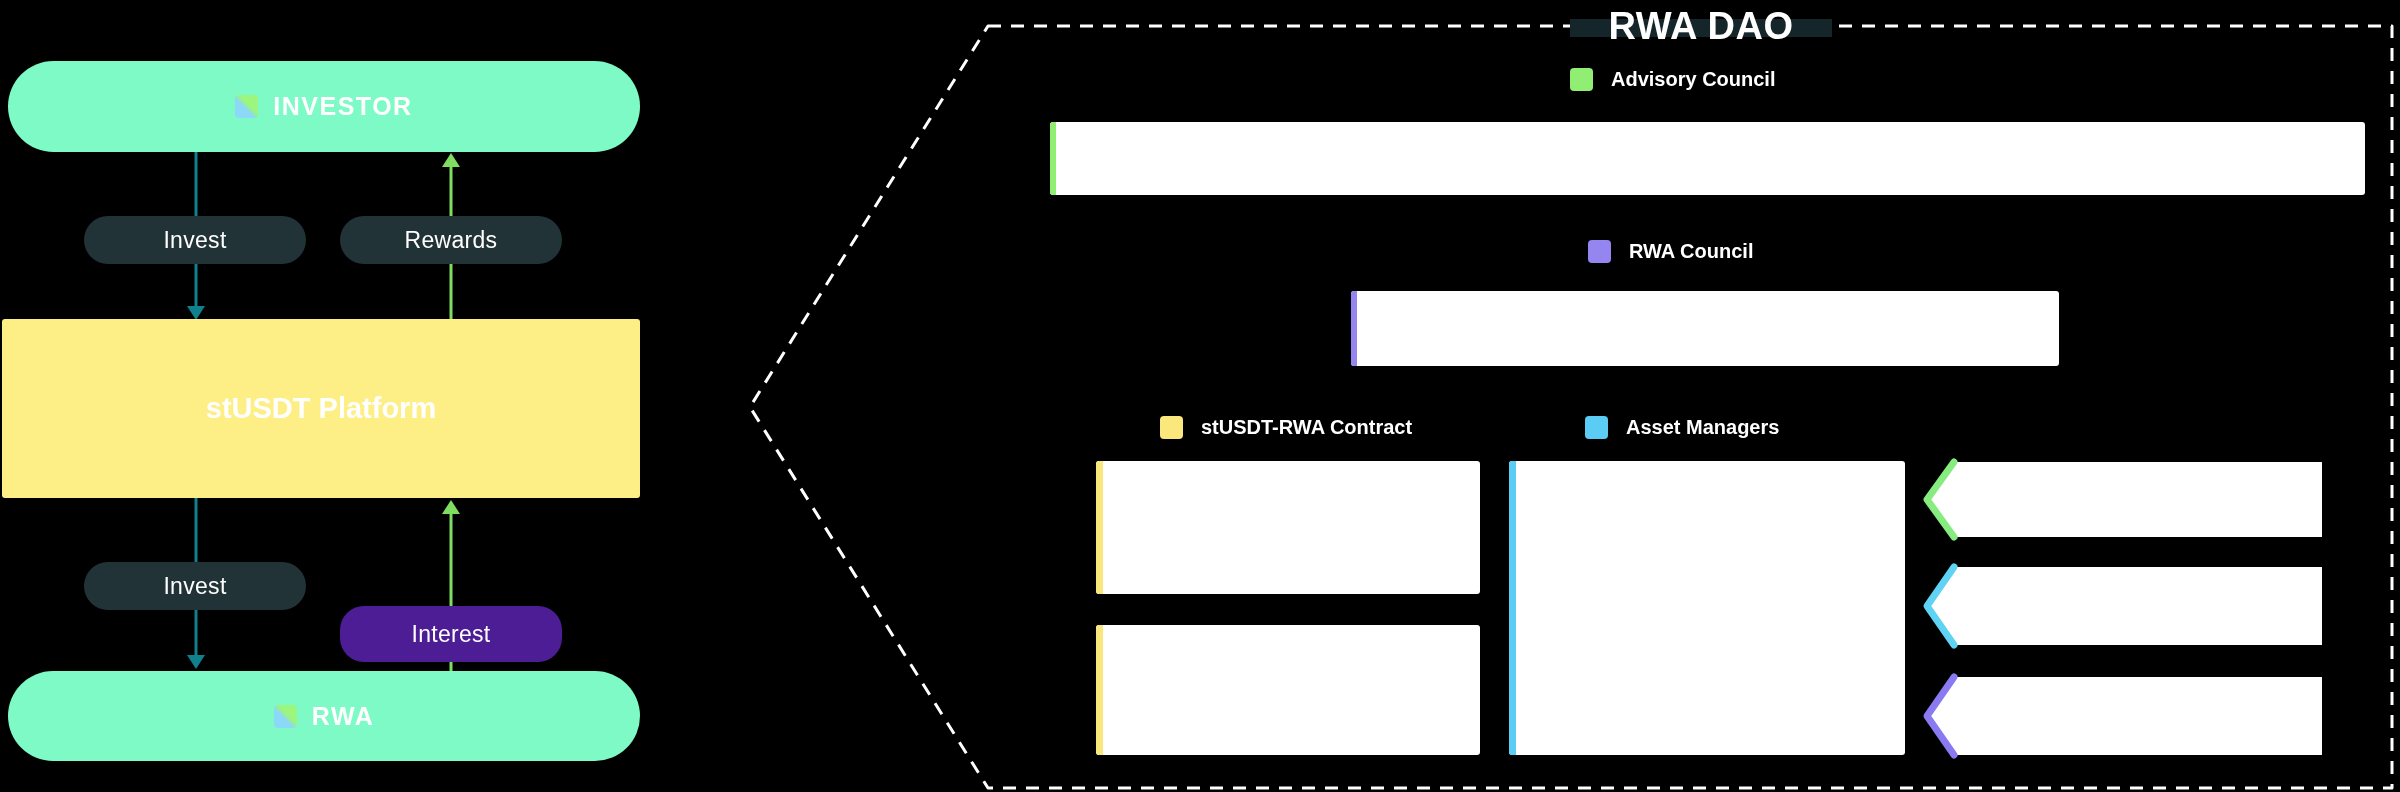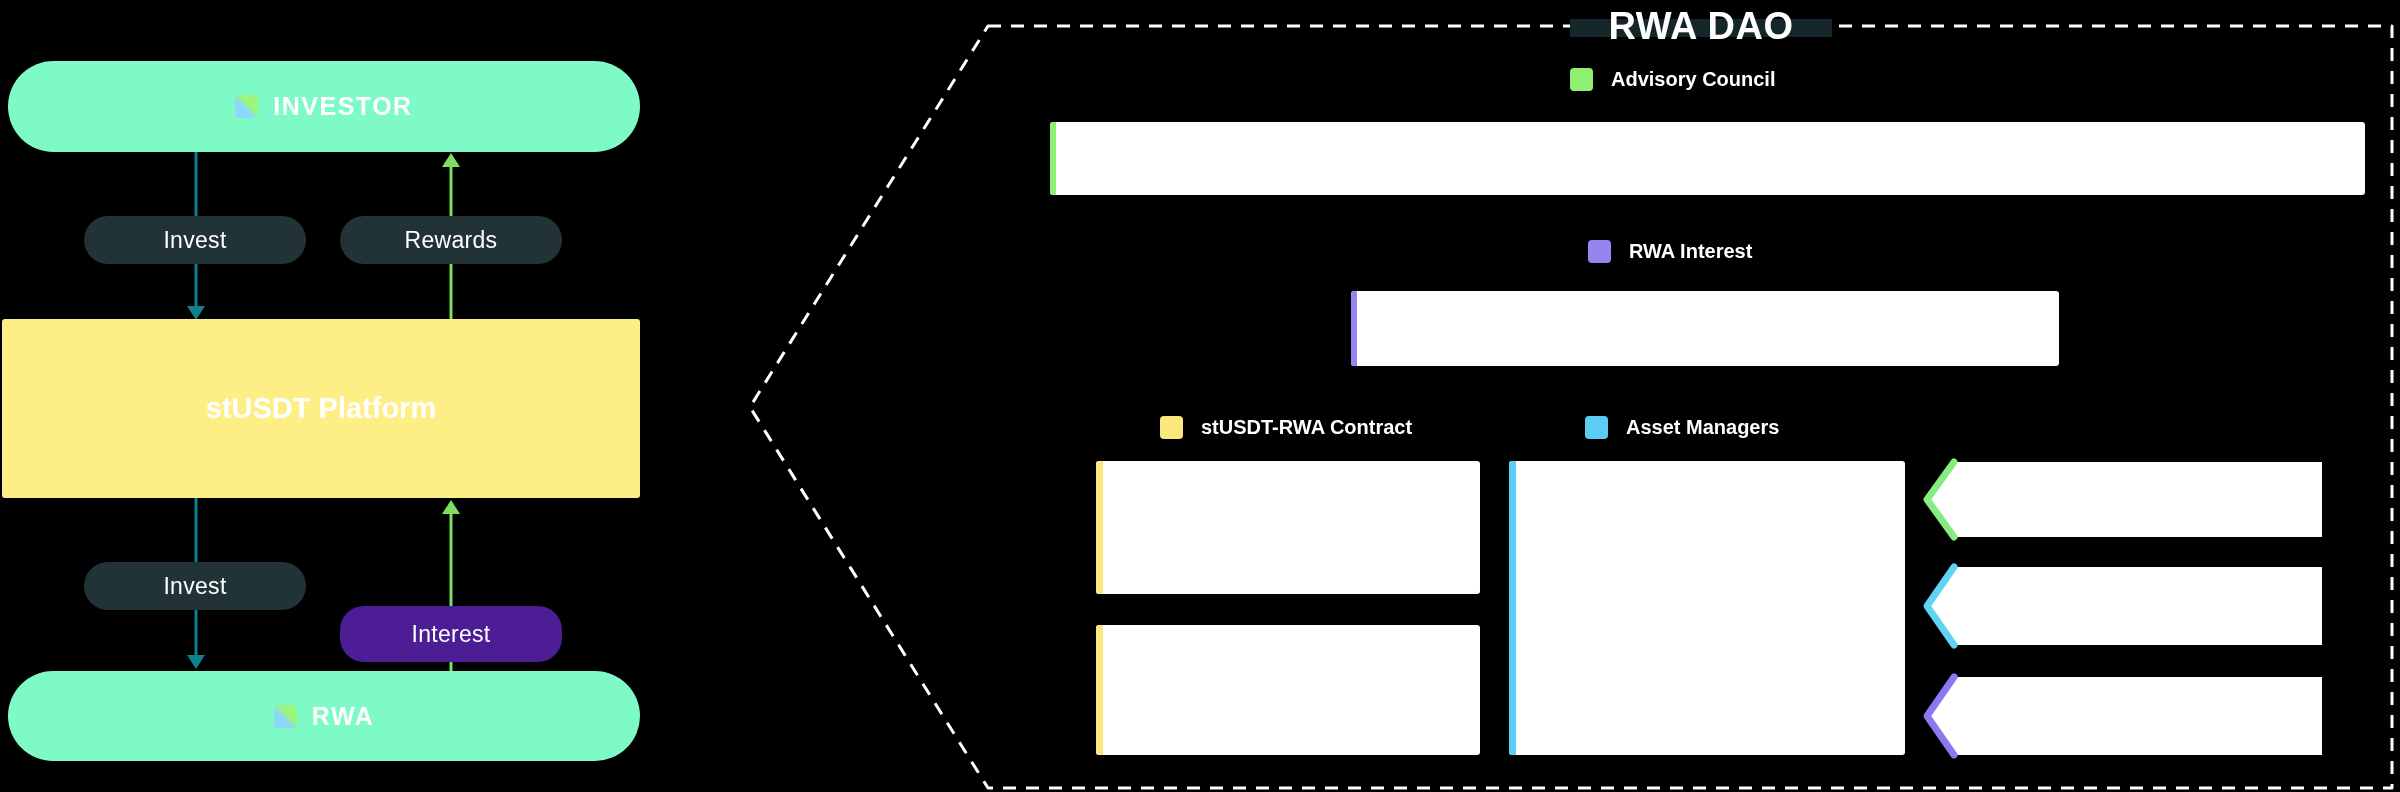--- a/index.html
+++ b/index.html
@@ -96,21 +96,21 @@
   <div class="abs sec-label" style="left:1570px;top:66px;height:26px;">
     <span class="bullet" style="background: rgb(144, 238, 115);"></span>
     <span>Advisory Council</span>
   </div>
   <div class="abs whitebar" style="left:1050px;top:122px;width:1315px;height:73px;">
     <span class="stripe" style="background: rgb(144, 238, 115);"></span>
   </div>
 
   <div class="abs sec-label" style="left:1588px;top:238px;height:26px;">
     <span class="bullet" style="background: rgb(148, 133, 241);"></span>
-    <span>RWA Interest</span>
+    <span>RWA Council</span>
   </div>
   <div class="abs whitebar" style="left:1351px;top:291px;width:708px;height:75px;">
     <span class="stripe" style="background: rgb(148, 133, 241);"></span>
   </div>
 
   <div class="abs sec-label" style="left:1120px;top:414px;height:27px;padding-left:40px;">
     <span class="bullet" style="background: rgb(250, 232, 125);"></span>
     <span>stUSDT-RWA Contract</span>
   </div>
   <div class="abs sec-label" style="left:1585px;top:414px;height:27px;">

